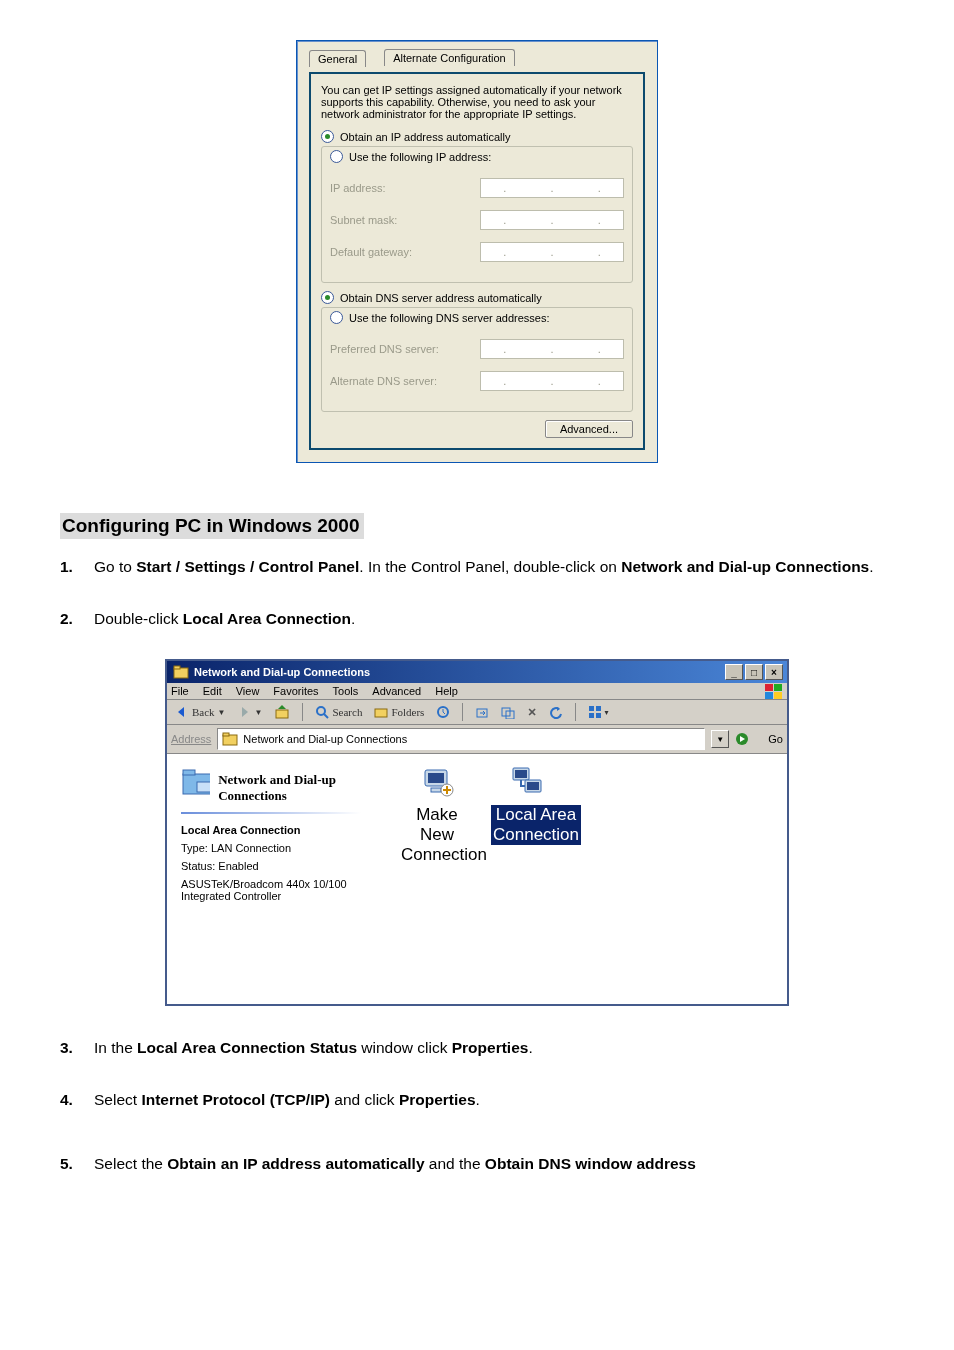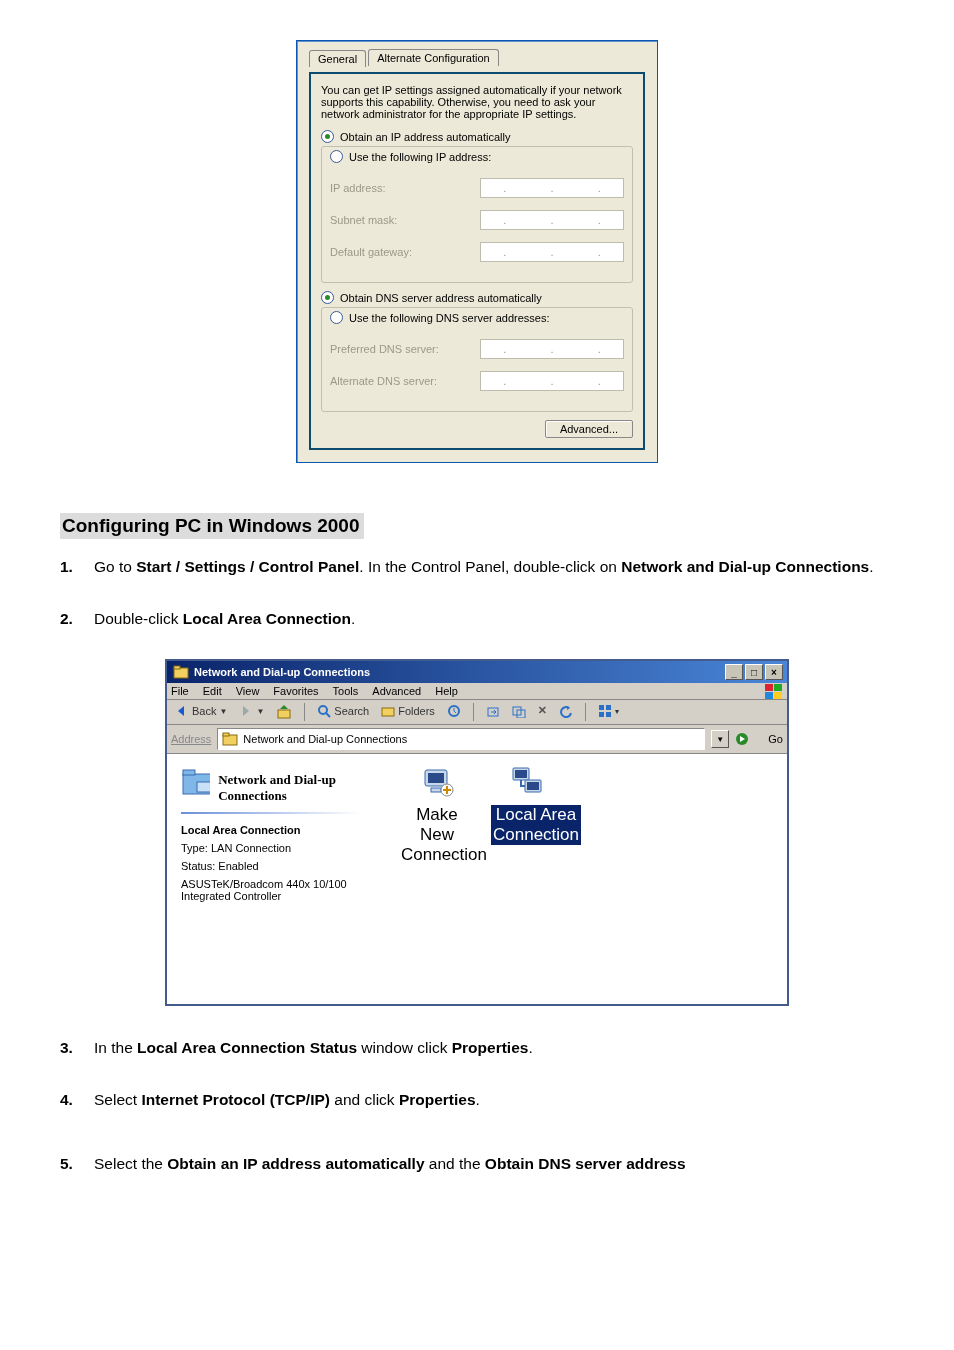--- a/index.html
+++ b/index.html
@@ -36,21 +36,21 @@
     width: 17px; height: 16px;
     border: 1px solid #fff;
     border-radius: 2px;
     display: flex; align-items: center; justify-content: center;
     font-weight: bold;
     font-size: 11px;
   }
   .btn-help { background: linear-gradient(#6fa0f0,#2e60c8); color:#fff; }
   .btn-close { background: linear-gradient(#e87060,#c83020); color:#fff; }
   .dlg-body { padding: 8px 12px 12px 12px; }
-  .tabs { display: flex; gap: 0; margin-bottom: 6px; }
+  .tabs { display: flex; gap: 16px; margin-bottom: 6px; }
   .tab {
     border: 1px solid #888;
     border-bottom: none;
     padding: 2px 8px;
     background: #ece9d8;
     font-size: 11px;
     border-radius: 3px 3px 0 0;
     margin-right: 2px;
   }
   .tab.active { background: #ece9d8; position: relative; top: 1px; }
@@ -117,21 +117,21 @@
   }
   .win2k-title-left { display:flex; align-items:center; gap:5px; }
   .win2k-sysbtns { display:flex; gap:2px; }
   .w2k-sq {
     width:16px; height:14px; background:#c8c4b8; border:1px solid #fff;
     border-right-color:#555; border-bottom-color:#555;
     display:flex; align-items:center; justify-content:center; color:#000; font-size:10px; font-weight:bold;
   }
   .menubar { background:#d4d0c8; padding:2px 4px; display:flex; gap:14px; border-bottom:1px solid #888; position:relative;}
   .menubar .winlogo { position:absolute; right:4px; top:1px; }
-  .toolbar { background:#d4d0c8; padding:3px 4px; display:flex; align-items:flex-start; gap:4px; border-bottom:1px solid #888;}
+  .toolbar { background:#d4d0c8; padding:3px 4px; display:flex; align-items:center; gap:4px; border-bottom:1px solid #888;font-family:Liberation Serif, serif;}
   .tb-sep { width:1px; height:18px; background:#888; margin:0 4px; }
   .tb-btn { display:flex; align-items:center; gap:3px; padding:1px 4px; color:#333;}
   .addrbar { background:#d4d0c8; padding:3px 4px; display:flex; align-items:center; gap:6px; border-bottom:1px solid #888;}
   .addr-input { flex:1; background:#fff; border:1px solid #888; border-right-color:#fff; border-bottom-color:#fff; padding:2px 4px; display:flex; align-items:center; gap:5px;}
   .addr-dd { width:16px; height:16px; background:#d4d0c8; border:1px solid #fff; border-right-color:#555; border-bottom-color:#555; display:flex; align-items:center; justify-content:center; font-size:8px;}
   .go-btn { display:flex; align-items:center; gap:19px; }
   .content-area { display:flex; min-height:250px; }
   .left-pane { width:200px; padding:10px 10px 10px 14px; border-right: 0; }
   .left-pane h3 { font:bold 13px Tahoma; margin:8px 0 2px 0; }
   .left-pane .divider { height:2px; background:linear-gradient(to right,#6a8edb,#fff); margin:6px 0 10px 0; width:90%;}
@@ -429,19 +429,19 @@
   </li>
   <li style="margin-top:20px;">
     <span class="step-num">4.</span>
     <span class="step-body">
       <span>Select </span><strong>Internet Protocol (TCP/IP)</strong><span> and click </span><strong>Properties</strong><span>.</span>
     </span>
   </li>
   <li style="margin-top:40px;">
     <span class="step-num">5.</span>
     <span class="step-body">
-      <span>Select the </span><strong>Obtain an IP address automatically</strong><span> and the </span><strong>Obtain DNS server address</strong>
+      <span>Select the </span><strong>Obtain an IP address automatically</strong><span> and the </span><strong>Obtain DNS window address</strong>
     </span>
   </li>
 </ol>
 
 
 
 
 </body></html>

